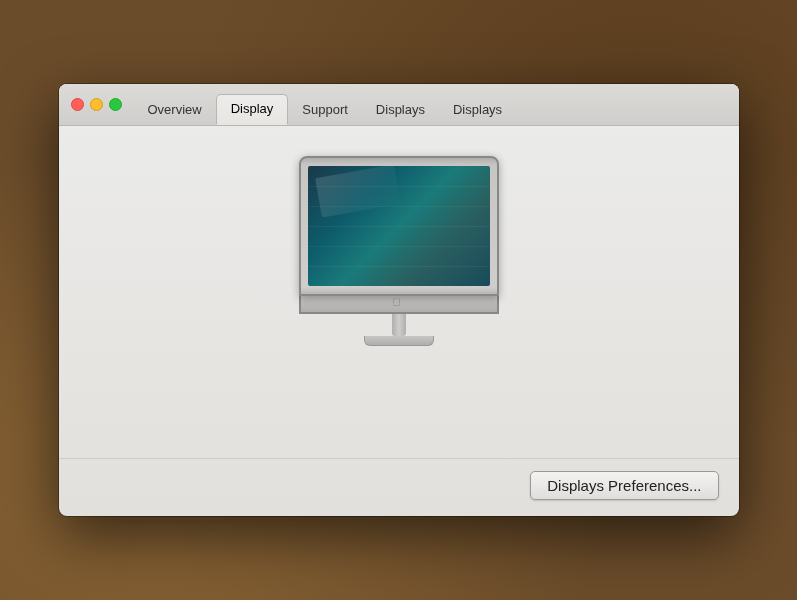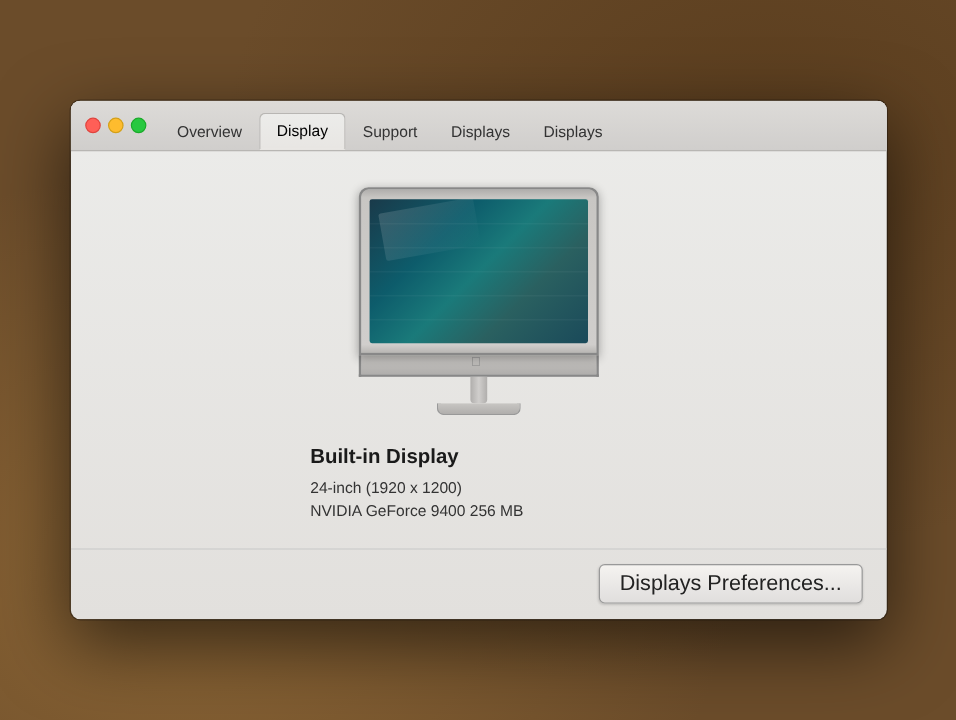--- a/index.html
+++ b/index.html
@@ -224,21 +224,21 @@
       justify-content: flex-end;
       padding: 12px 20px 16px 20px;
       border-top: 1px solid #ccc;
     }
 
     .prefs-button {
       padding: 5px 16px;
       background: linear-gradient(180deg, #f5f3f0 0%, #e0dedd 100%);
       border: 1px solid #999;
       border-radius: 5px;
-      font-size: 18px;
+      font-size: 15px;
       color: #222;
       cursor: pointer;
       box-shadow: 0 1px 2px rgba(0,0,0,0.15);
     }
 
     
     .cursor {
       position: absolute;
       top: 52px;
       left: 265px;
@@ -299,23 +299,18 @@
           </div>
         </div>
         <div class="monitor-chin">
           <span class="apple-logo"></span>
         </div>
         <div class="stand-neck"></div>
         <div class="stand-base"></div>
       </div>
     </div>
 
-    <div class="display-info">
-      <div class="display-title">Built-in Display</div>
-      <div class="display-spec">24-inch (1920 x 1200)</div>
-      <div class="display-spec">NVIDIA GeForce 9400 256 MB</div>
-    </div>
   </div>
 
   <div class="bottom-bar">
     <button class="prefs-button">Displays Preferences...</button>
   </div>
 </div>
 
 </body></html>

